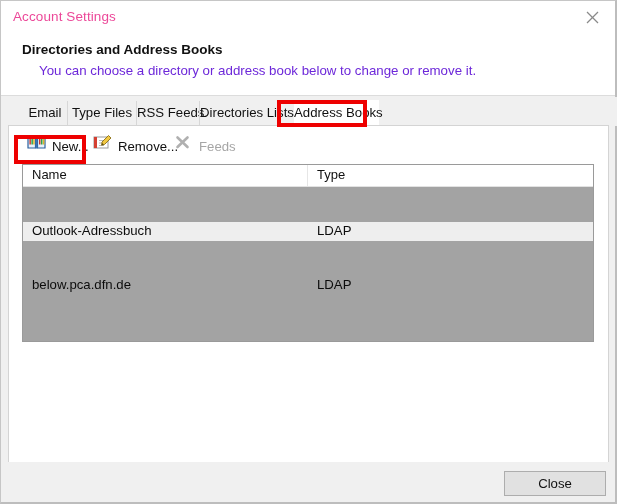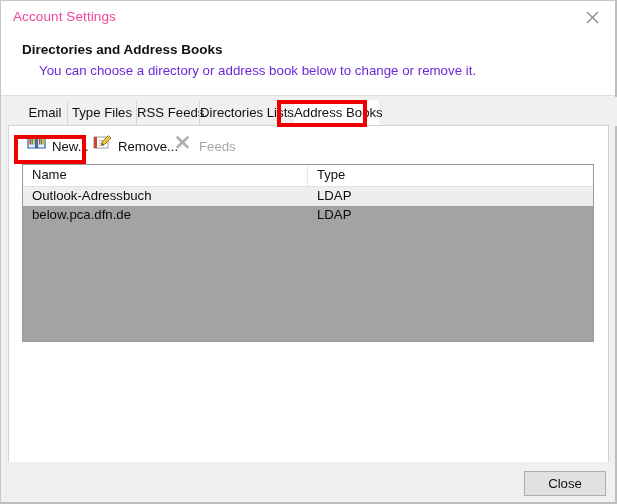--- a/index.html
+++ b/index.html
@@ -177,20 +177,21 @@
     white-space: nowrap;
     cursor: default;
   }
   #col-head-name { left: 0; width: 285px; border-right: 1px solid #e6e6e6; }
   #col-head-type { left: 285px; width: 287px; }
 
   .row {
     position: relative;
     height: 19px;
     cursor: default;
+    margin-top: 35px;
   }
   .row.selected { background: #eeeeee; }
   .cell {
     position: absolute;
     top: 0;
     height: 19px;
     line-height: 18px;
     font-size: 13.2px;
     color: #0c0c0c;
     padding-left: 9px;
@@ -206,21 +207,21 @@
     left: 0;
     bottom: 0;
     width: 100%;
     height: 40px;
     background: #f0f0f0;
   }
   #close-button {
     position: absolute;
     right: 9px;
     top: 9px;
-    width: 82px;
+    width: 102px;
     height: 25px;
     background: #e1e1e1;
     border: 1px solid #adadad;
     box-sizing: border-box;
     font-size: 13.2px;
     color: #111111;
     line-height: 23px;
     text-align: center;
     cursor: default;
   }

